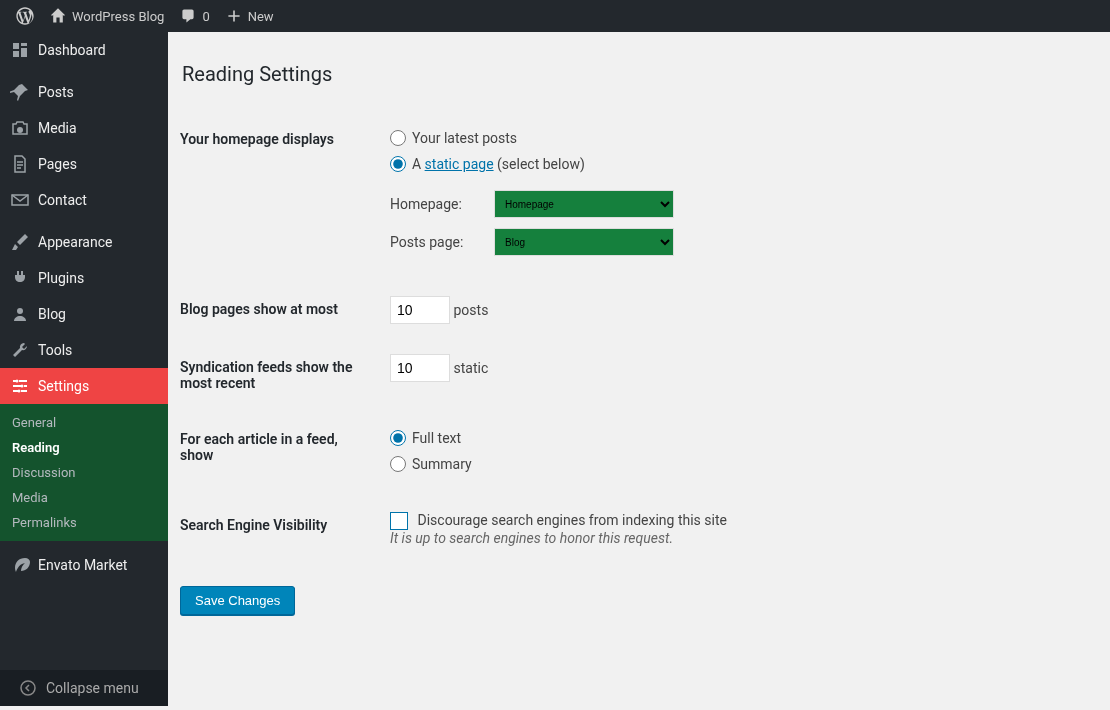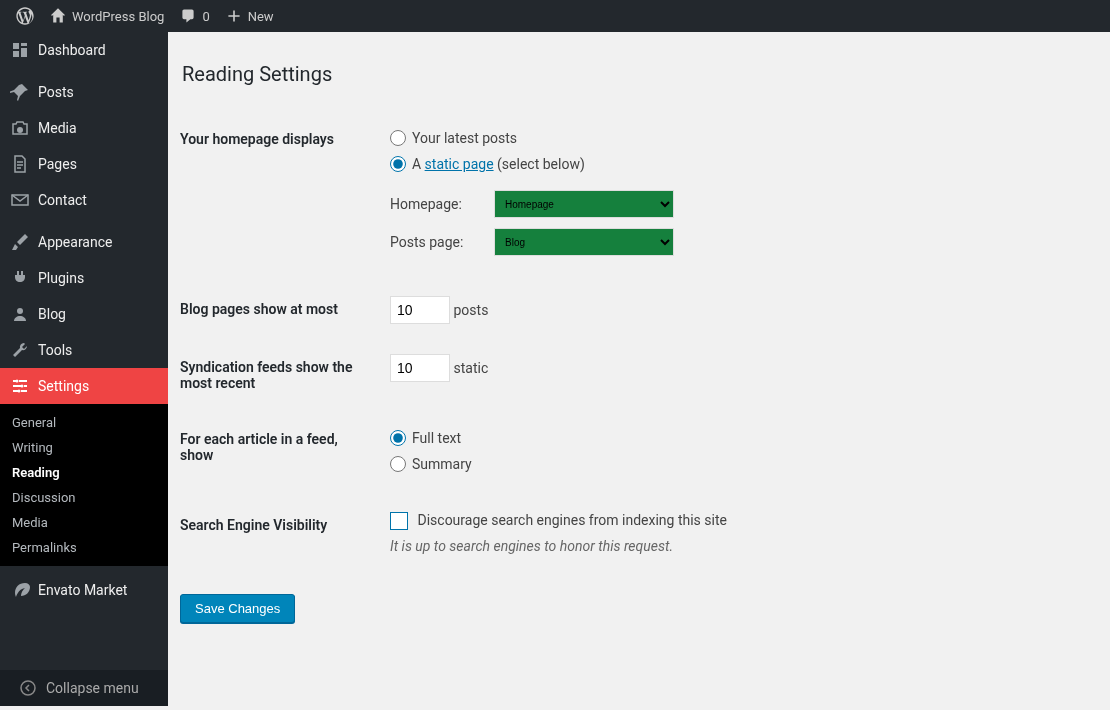--- a/index.html
+++ b/index.html
@@ -50,21 +50,21 @@
       position: absolute;
       right: -8px;
       top: 50%;
       margin-top: -8px;
       border: 8px solid transparent;
       border-right-color: #f1f1f1;
     }
     .menu-item svg { width: 20px; height: 20px; fill: #9ca2a7; flex-shrink: 0; }
     .menu-item.active svg { fill: #fff; }
     .submenu {
-      background: #000000;
+      background: #14532d;
       padding: 6px 0;
     }
     .submenu .sub {
       padding: 5px 12px;
       color: #b4b9be;
       cursor: pointer;
       font-size: 13px;
     }
     .submenu .sub.current { color: #fff; font-weight: 600; }
     .collapse {
@@ -107,21 +107,21 @@
       width: 180px; height: 28px; border: 1px solid #ddd; background: #15803d;
       font-size: 10px; padding: 2px 6px;
     }
     input.small-text {
       width: 60px; height: 28px; border: 1px solid #ddd; padding: 2px 6px; font-size: 14px;
     }
     input[type=checkbox].big {
       width: 18px; height: 18px; border: 1.5px solid #0073aa; appearance: none;
       display: inline-block; vertical-align: middle; margin-right: 6px; background: #fff;
     }
-    .desc { color: #666; font-style: italic; margin-top: 8px; }
+    .desc { color: #666; font-style: italic; }
     a.link { color: #0073aa; text-decoration: underline; }
     .button-primary {
       background: #0085ba;
       border: 1px solid #006799;
       color: #fff;
       padding: 6px 14px;
       font-size: 13px;
       border-radius: 3px;
       cursor: pointer;
       box-shadow: 0 1px 0 #006799;
@@ -220,21 +220,20 @@
     <svg viewBox="0 0 20 20">
         <path d="M3 5h3M9 5h8M3 10h8M14 10h3M3 15h5M11 15h6" stroke="#fff" stroke-width="2"></path>
         <circle cx="7" cy="5" r="1.5" fill="#fff"></circle>
         <circle cx="12" cy="10" r="1.5" fill="#fff"></circle>
         <circle cx="9" cy="15" r="1.5" fill="#fff"></circle>
       </svg>
     <span>Settings</span>
   </div>
   <div class="submenu">
     <div class="sub">General</div>
-    <div class="sub">Writing</div>
     <div class="sub current">Reading</div>
     <div class="sub">Discussion</div>
     <div class="sub">Media</div>
     <div class="sub">Permalinks</div>
   </div>
   <div class="menu-item sep">
     <svg viewBox="0 0 20 20">
         <path d="M15 3c-6 0-10 4-10 10 0 2 1 4 1 4s2-8 9-9c0 0-4 3-4 8 5 0 9-4 9-9 0-2-2-4-5-4z"></path>
       </svg>
     <span>Envato Market</span>

